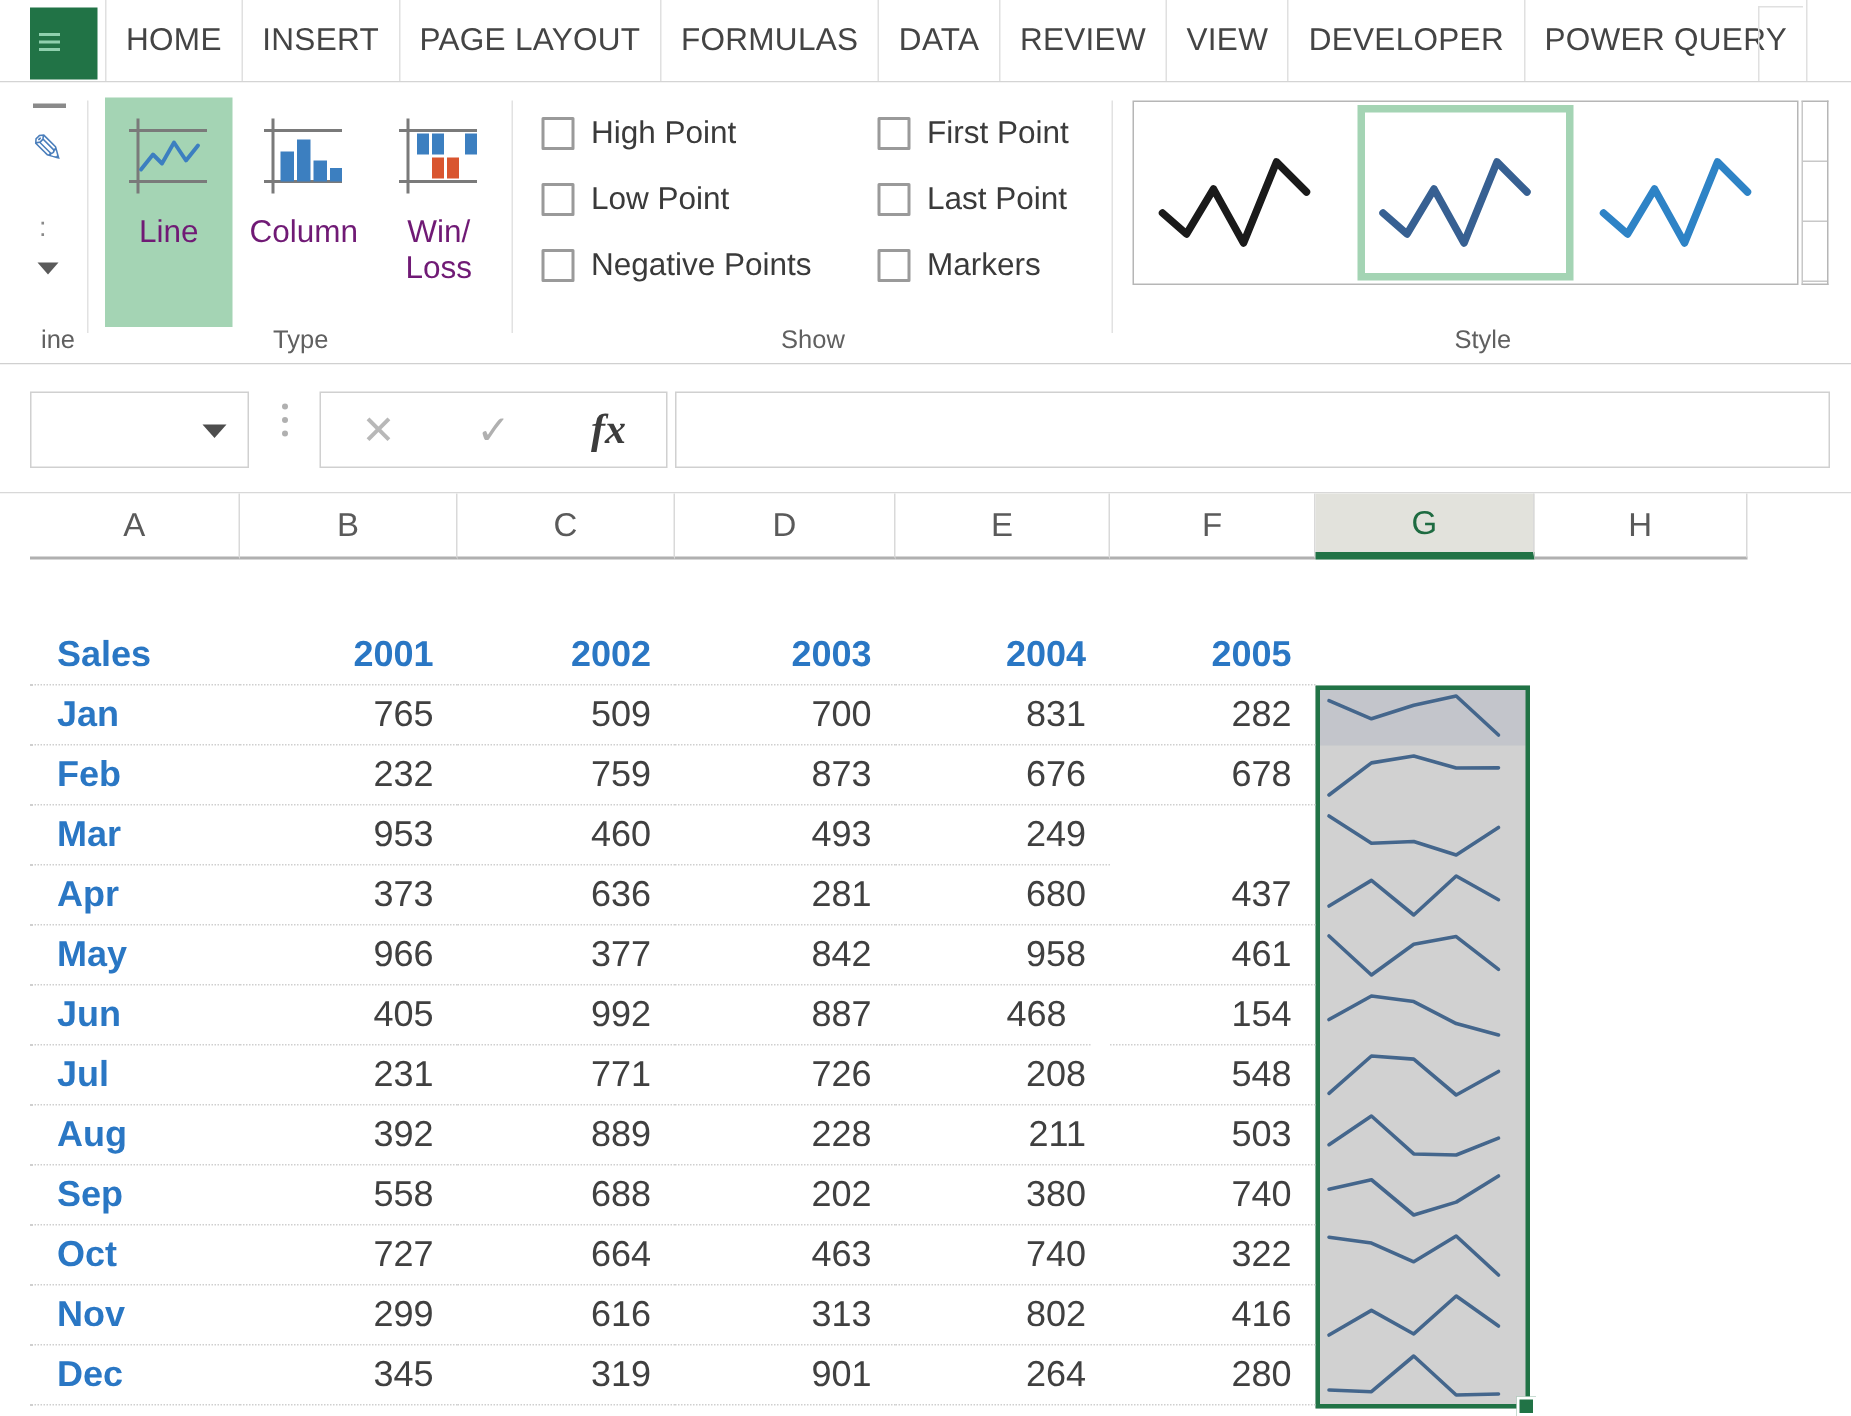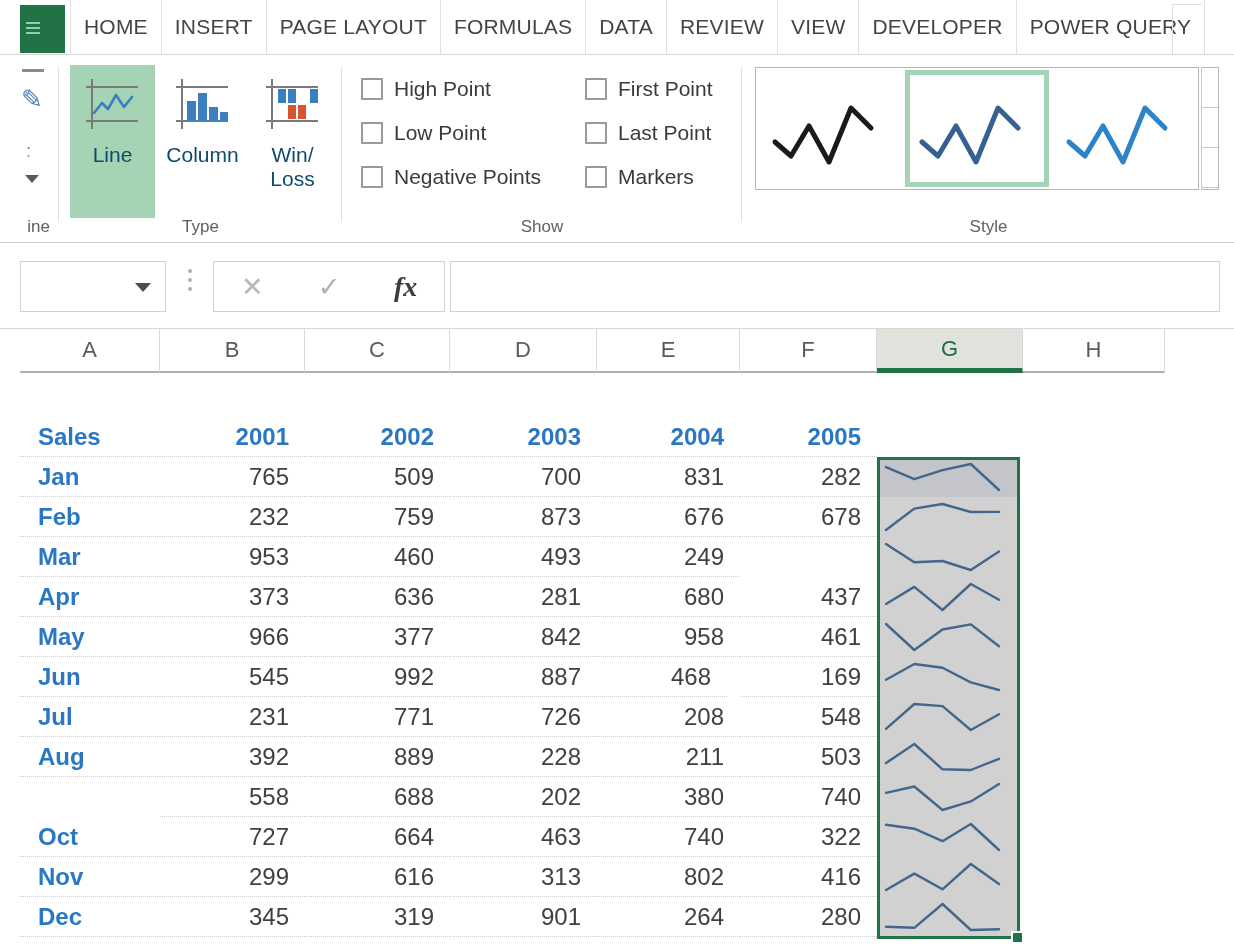--- a/index.html
+++ b/index.html
@@ -75,21 +75,21 @@
   
   .g1 { left: 60px; width: 281px; }
   .typebtn {
     position: absolute; top: 10px; width: 85px; height: 153px;
     display: flex; flex-direction: column; align-items: center;
     padding-top: 8px; cursor: default;
   }
   .typebtn.sel { background: #a4d4b4; }
   .typebtn .ticon { width: 62px; height: 62px; position: relative; }
   .typebtn .tlabel {
-    margin-top: 8px; font-size: 21px; color: #0c4a6e; text-align:center;
+    margin-top: 8px; font-size: 21px; color: #701a75; text-align:center;
     line-height: 1.15;
   }
   .b-line   { left: 10px; }
   .b-column { left: 100px; }
   .b-winloss{ left: 190px; }
 
   
   .g2 { left: 343px; width: 398px; }
   .chk {
     position: absolute; display: flex; align-items: center; cursor: default;
@@ -546,33 +546,33 @@
         </div>
         <div class="spark-holder"><svg width="137" height="40" viewBox="0 0 137 40">
             <polyline points="6.0,7.0 34.3,33.0 62.5,12.5 90.8,7.4 119.0,29.3" fill="none" stroke="#44668c" stroke-width="2.4" stroke-linejoin="round" stroke-linecap="round"></polyline>
           </svg></div>
       </div>
       <div class="grow" style="top: 282px;">
         <div class="gcell lbl" style="left: 20px; width: 140px;">
           <span>Jun</span>
         </div>
         <div class="gcell num" style="left: 160px; width: 145px;">
-          <span>545</span>
+          <span>405</span>
         </div>
         <div class="gcell num" style="left: 305px; width: 145px;">
           <span>992</span>
         </div>
         <div class="gcell num" style="left: 450px; width: 147px;">
           <span>887</span>
         </div>
         <div class="gcell num" style="left: 584px; width: 143px;">
           <span>468</span>
         </div>
         <div class="gcell num" style="left: 740px; width: 137px;">
-          <span>169</span>
+          <span>154</span>
         </div>
         <div class="spark-holder"><svg width="137" height="40" viewBox="0 0 137 40">
             <polyline points="6.0,22.7 34.3,7.0 62.5,10.7 90.8,25.4 119.0,33.0" fill="none" stroke="#44668c" stroke-width="2.4" stroke-linejoin="round" stroke-linecap="round"></polyline>
           </svg></div>
       </div>
       <div class="grow" style="top: 322px;">
         <div class="gcell lbl" style="left: 20px; width: 140px;">
           <span>Jul</span>
         </div>
         <div class="gcell num" style="left: 160px; width: 145px; justify-content: flex-end;">
@@ -611,20 +611,23 @@
           <span>211</span>
         </div>
         <div class="gcell num" style="left: 740px; width: 137px;">
           <span>503</span>
         </div>
         <div class="spark-holder"><svg width="137" height="40" viewBox="0 0 137 40">
             <polyline points="6.0,26.1 34.3,7.0 62.5,32.3 90.8,33.0 119.0,21.8" fill="none" stroke="#44668c" stroke-width="2.4" stroke-linejoin="round" stroke-linecap="round"></polyline>
           </svg></div>
       </div>
       <div class="grow" style="top: 402px;">
+        <div class="gcell lbl" style="left: 20px; width: 140px;">
+          <span>Sep</span>
+        </div>
         <div class="gcell num" style="left: 160px; width: 145px;">
           <span>558</span>
         </div>
         <div class="gcell num" style="left: 305px; width: 145px;">
           <span>688</span>
         </div>
         <div class="gcell num" style="left: 450px; width: 147px;">
           <span>202</span>
         </div>
         <div class="gcell num" style="left: 597px; width: 143px;">

